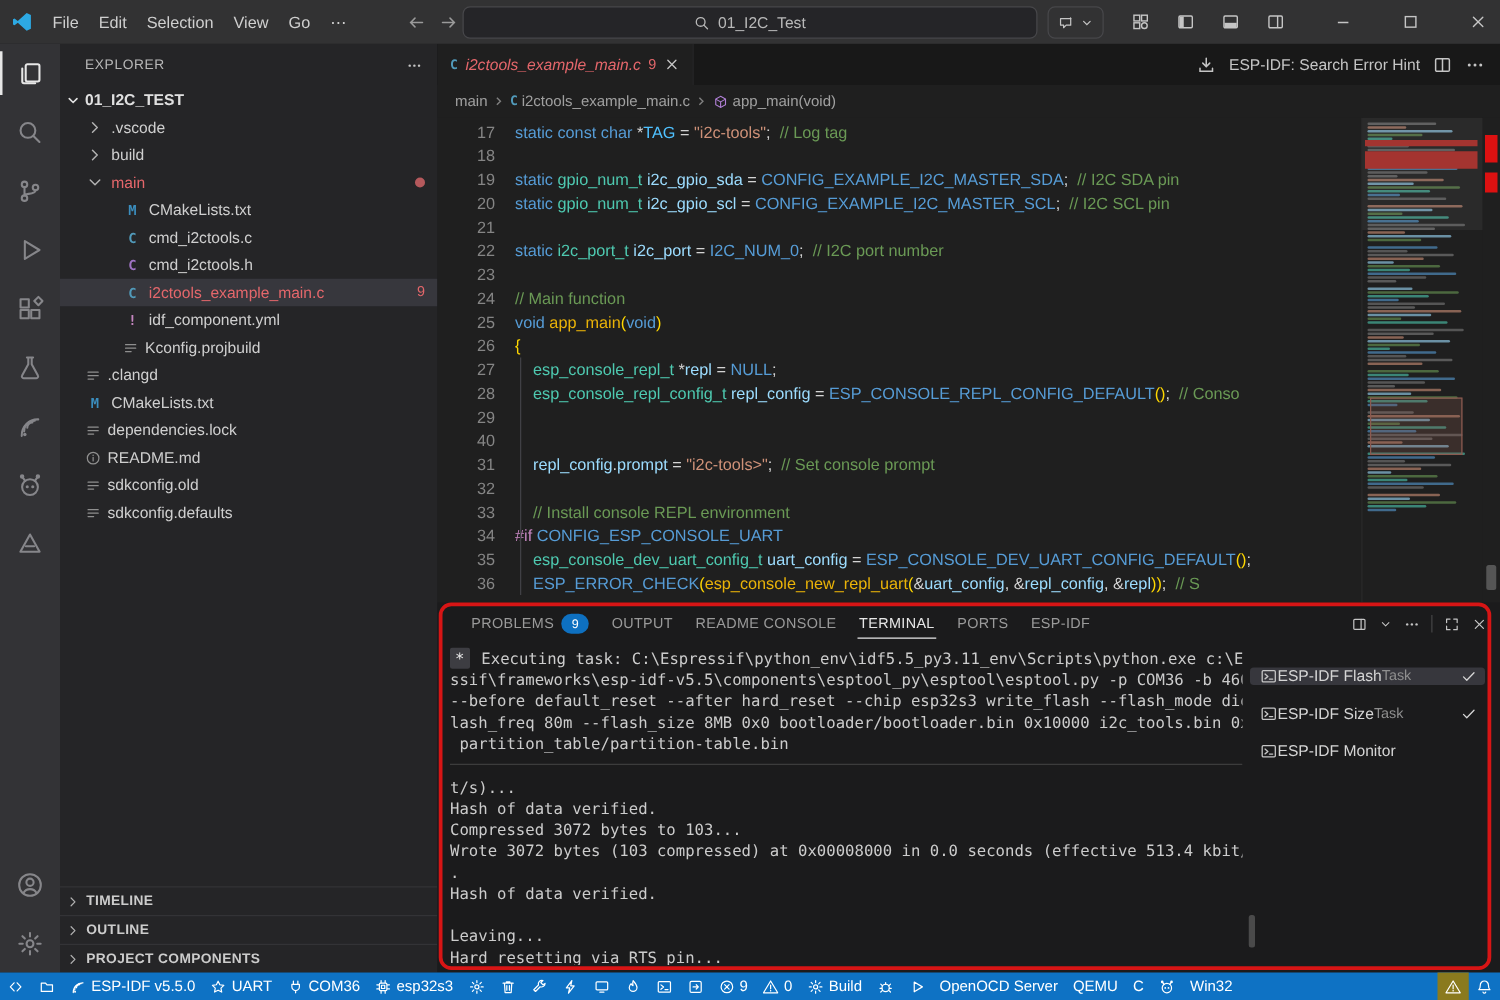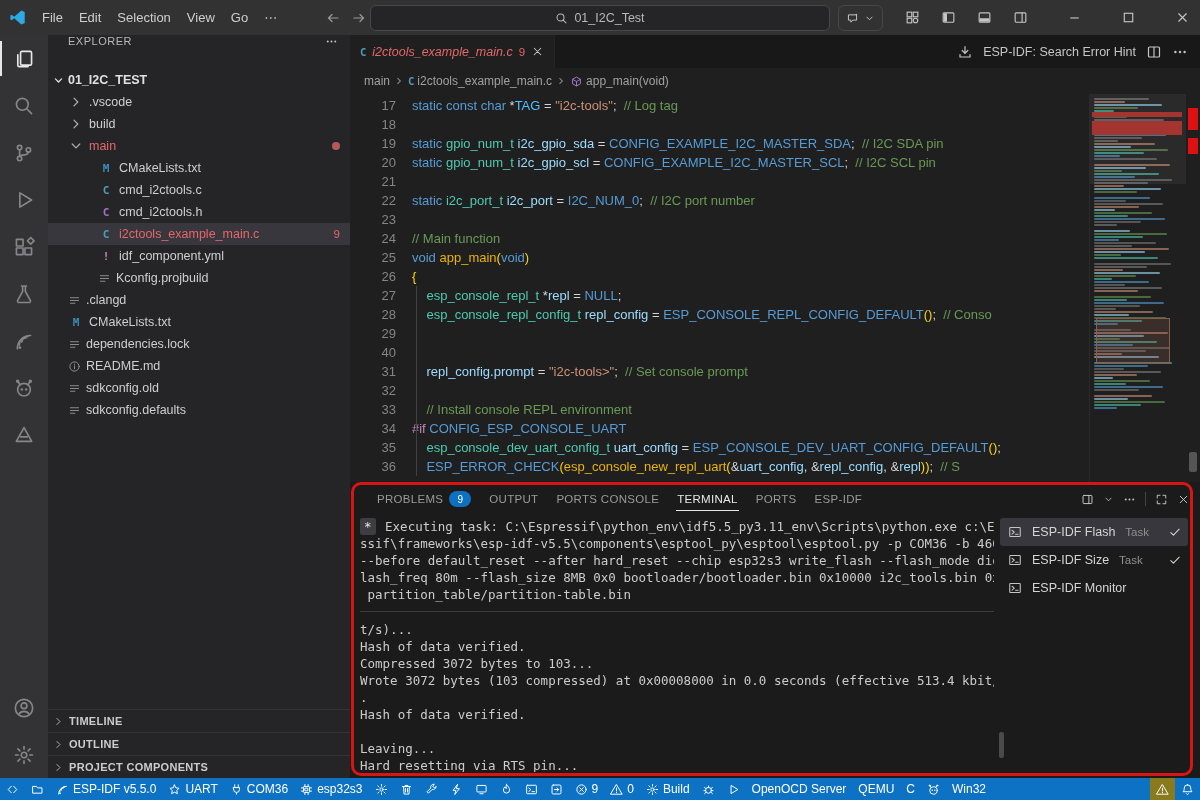--- a/index.html
+++ b/index.html
@@ -28,21 +28,21 @@
   
   .activitybar{position:absolute;top:35px;bottom:22px;left:0;width:48px;background:#333336;display:flex;flex-direction:column;align-items:center;}
   .act-item{width:48px;height:47px;display:flex;align-items:center;justify-content:center;color:#86868a;position:relative;}
   .act-item .ic{width:22px;height:22px;}
   .act-item.active{color:#e7e7e7;}
   .act-item.active::before{content:"";position:absolute;left:0;top:6px;bottom:6px;width:2px;background:#e7e7e7;}
   .act-bottom{margin-top:auto;display:flex;flex-direction:column;align-items:center;}
 
   
   .sidebar{position:absolute;top:35px;bottom:22px;left:48px;width:302px;background:#252527;overflow:hidden;}
-  .sb-header{height:34px;display:flex;align-items:flex-start;padding:0 12px 0 20px;color:#b8b8b8;font-size:11px;letter-spacing:.5px;}
+  .sb-header{height:34px;display:flex;align-items:center;padding:0 12px 0 20px;color:#b8b8b8;font-size:11px;letter-spacing:.5px;}
   .sb-header .ic{margin-left:auto;color:#c5c5c5;}
   .tree-root{height:22px;display:flex;align-items:center;gap:3px;padding-left:4px;font-weight:bold;font-size:12.5px;color:#e0e0e0;}
   .tree{position:relative;}
   .tree-row{height:22px;display:flex;align-items:center;gap:5px;font-size:12.5px;color:#cfcfcf;padding-right:10px;position:relative;}
   .tree-row .chev{width:16px;height:16px;color:#b0b0b0;}
   .tree-row.selected{background:#37373d;}
   .tree-row .fi{width:16px;text-align:center;font-weight:bold;font-size:11px;font-family:"DejaVu Sans Mono",monospace;}
   .tree-row .badge-num{margin-left:auto;font-size:11.5px;}
   .tree-row .dot{margin-left:auto;width:8px;height:8px;border-radius:50%;background:#b5595c;}
   .red{color:#e4676b;}
@@ -93,21 +93,21 @@
   .panel-actions{margin-left:auto;display:flex;align-items:center;gap:9px;color:#c5c5c5;}
   .pa-sep{width:1px;height:14px;background:#444;}
 
   .term{position:absolute;top:36px;left:10px;right:206px;bottom:6px;font-family:"DejaVu Sans Mono",monospace;font-size:12.5px;color:#cccccc;overflow:hidden;}
   .tl{height:17px;line-height:17px;white-space:pre;}
   .tl .star{display:inline-block;background:#3d3d42;color:#e7e7e7;padding:0 4px;border-radius:2px;margin-right:2px;}
   .tl-divider{border-top:1px solid #3c3c3c;margin:8px 0 9px -10px;}
   .term-scroll{position:absolute;top:250px;right:196px;width:5px;height:26px;background:#4a4a4a;border-radius:2px;}
 
   .termlist{position:absolute;top:36px;right:12px;width:188px;display:flex;flex-direction:column;}
-  .trow{height:28px;display:flex;align-items:center;gap:10px;padding:0 6px 0 8px;font-size:12.5px;color:#d5d5d5;border-radius:3px;}
+  .trow{height:14px;display:flex;align-items:center;gap:0;padding:0 6px 0 8px;font-size:12.5px;color:#d5d5d5;border-radius:3px;margin-top:16px;}
   .trow.selected{background:#37373d;}
   .trow .ic{color:#c5c5c5;width:14px;height:14px;}
   .trow .suffix{color:#8f8f8f;font-size:11.5px;}
   .trow .chk{margin-left:auto;width:14px;height:14px;color:#d5d5d5;}
 
   
   .statusbar{position:absolute;bottom:0;left:0;right:0;height:22px;background:#0e72c4;display:flex;align-items:center;color:#ffffff;font-size:12px;z-index:11;}
   .st-item{display:flex;align-items:center;gap:4px;padding:0 6px;height:22px;white-space:nowrap;}
   .st-item .ic{width:13px;height:13px;}
   .st-right{margin-left:auto;display:flex;align-items:center;}
@@ -675,21 +675,21 @@
     <div class="panel">
       <div class="panel-head" id="paneltabs">
           <div class="ptab">
             <span>PROBLEMS</span>
             <span class="pbadge">9</span>
           </div>
           <div class="ptab">
             <span>OUTPUT</span>
           </div>
           <div class="ptab">
-            <span>PORTS CONSOLE</span>
+            <span>README CONSOLE</span>
           </div>
           <div class="ptab active">
             <span>TERMINAL</span>
           </div>
           <div class="ptab">
             <span>PORTS</span>
           </div>
           <div class="ptab">
             <span>ESP-IDF</span>
           </div>

